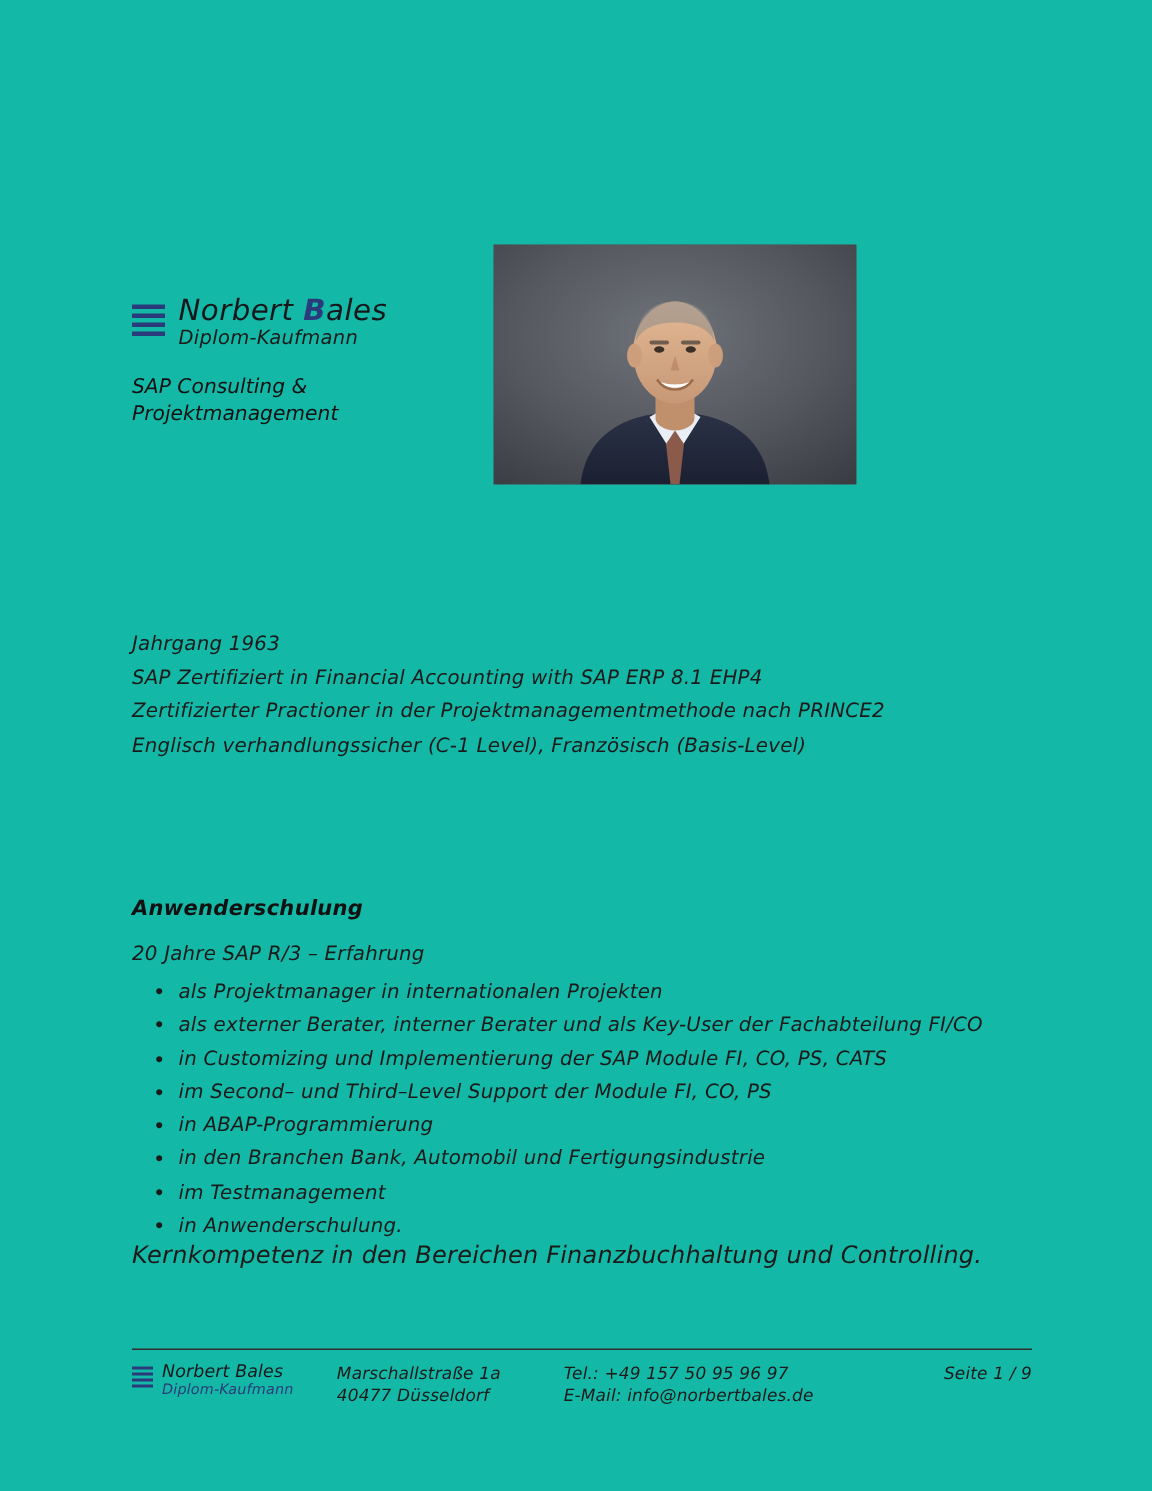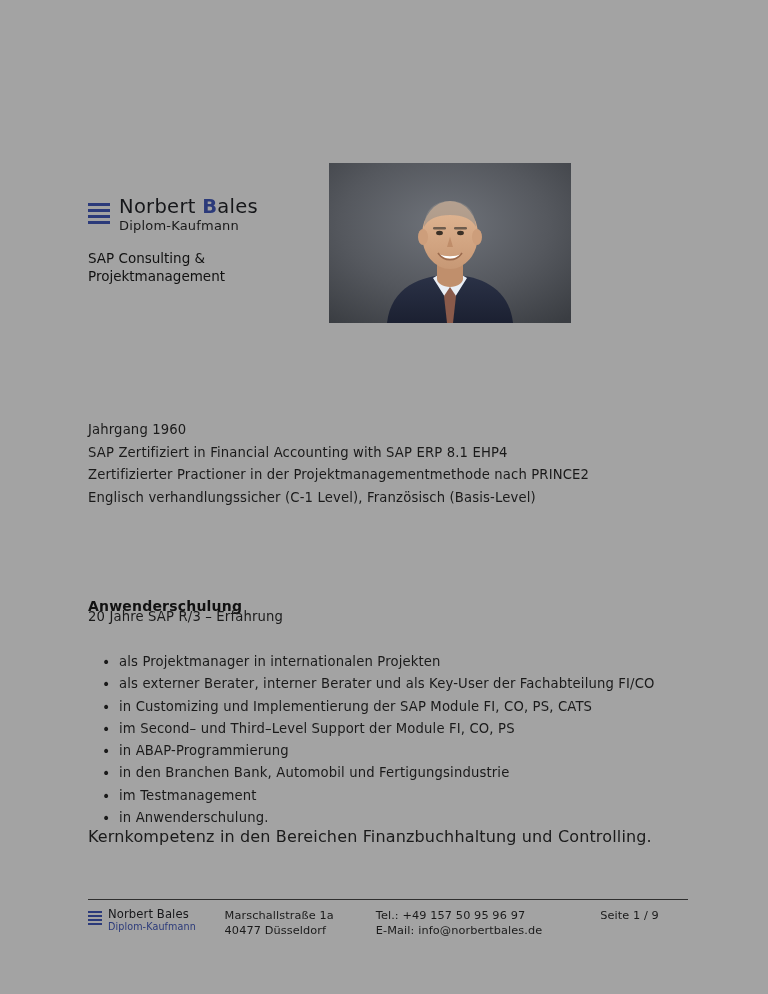--- a/index.html
+++ b/index.html
@@ -11,21 +11,22 @@
     width: 768px;
     height: 994px;
     font-family: "DejaVu Sans", sans-serif;
     color: #1a1a1a;
     position: relative;
     overflow: hidden;
   }
   .page {
     position: absolute;
     inset: 0;
-    background: #a3a3a3;
+    background: #14b8a6;
+    font-style: italic;
   }
 
   
   .letterhead {
     position: absolute;
     left: 88px;
     top: 196px;
     width: 300px;
   }
   .brandline {
@@ -102,21 +103,21 @@
     left: 88px;
     top: 598px;
     font-size: 14px;
     font-weight: 700;
     color: #111;
     letter-spacing: 0.2px;
   }
   .intro {
     position: absolute;
     left: 88px;
-    top: 609px;
+    top: 629px;
     font-size: 13.2px;
     color: #1a1a1a;
     letter-spacing: 0.15px;
   }
   .bullets {
     position: absolute;
     left: 88px;
     top: 651px;
     width: 620px;
     margin: 0;
@@ -193,21 +194,21 @@
     line-height: 13px;
     color: #16171a;
   }
   .f-sub {
     font-size: 9.6px;
     line-height: 12px;
     color: #2b3a7a;
   }
   .f-col-addr { width: 155px; line-height: 15px; }
   .f-col-contact { width: 230px; line-height: 15px; }
-  .f-col-page { width: 90px; line-height: 15px; }
+  .f-col-page { width: 90px; text-align: right; line-height: 15px; }
 </style>
 </head>
 <body>
 
 <div class="page">
 
   <div class="letterhead">
     <div class="brandline">
       <div class="bars">
         <div class="bar"></div>
@@ -267,21 +268,21 @@
       <ellipse cx="131.5" cy="70" rx="3.4" ry="2.2" fill="#3a3026"></ellipse>
 
       <path d="M121 74 L118 84 L124 84 Z" fill="#b8835f" opacity="0.7"></path>
 
       <path d="M110 91 C115 97 127 97 132 91 C127 94 115 94 110 91 Z" fill="#ffffff"></path>
       <path d="M109 90 C115 99 127 99 133 90" stroke="#9a6a4d" stroke-width="1.6" fill="none"></path>
     </svg>
   </div>
 
   <div class="facts">
-    <div>Jahrgang 1960</div>
+    <div>Jahrgang 1963</div>
     <div>SAP Zertifiziert in Financial Accounting with SAP ERP 8.1 EHP4</div>
     <div>Zertifizierter Practioner in der Projektmanagementmethode nach PRINCE2</div>
     <div>Englisch verhandlungssicher (C-1 Level), Französisch (Basis-Level)</div>
   </div>
 
   <div class="section-title">Anwenderschulung</div>
   <div class="intro">20 Jahre SAP R/3 – Erfahrung</div>
 
   <ul class="bullets">
     <li>als Projektmanager in internationalen Projekten</li>

